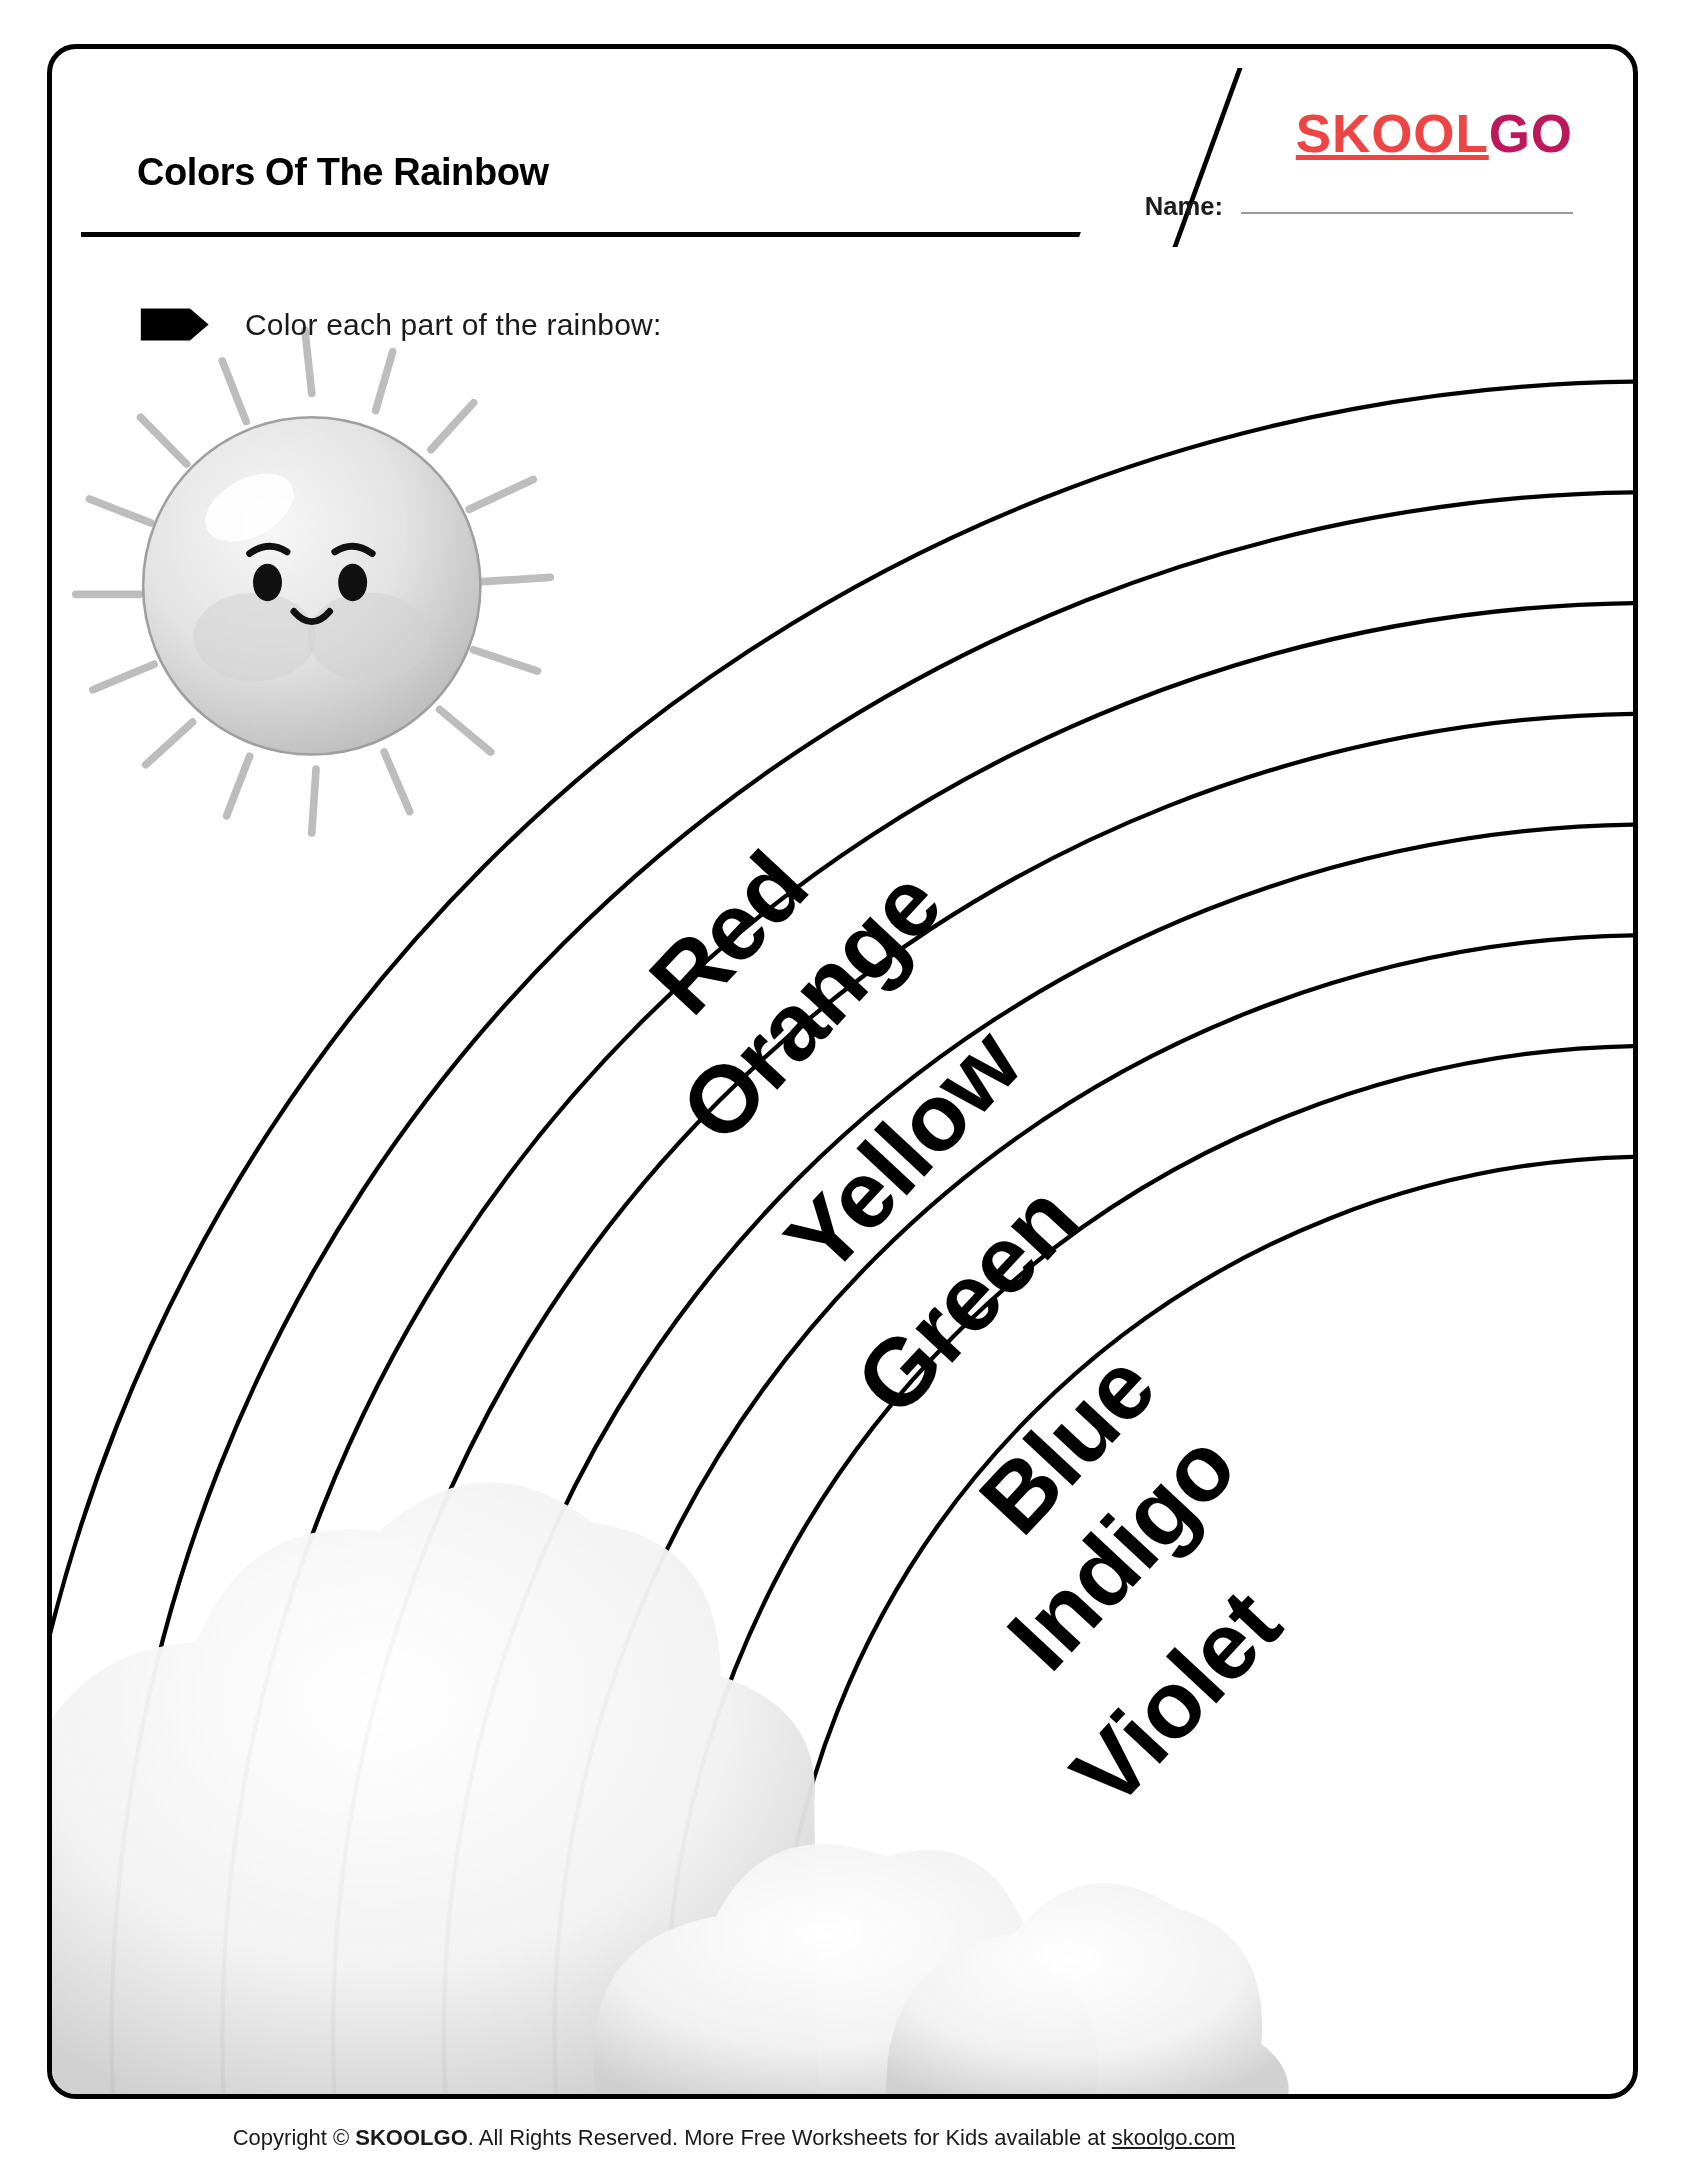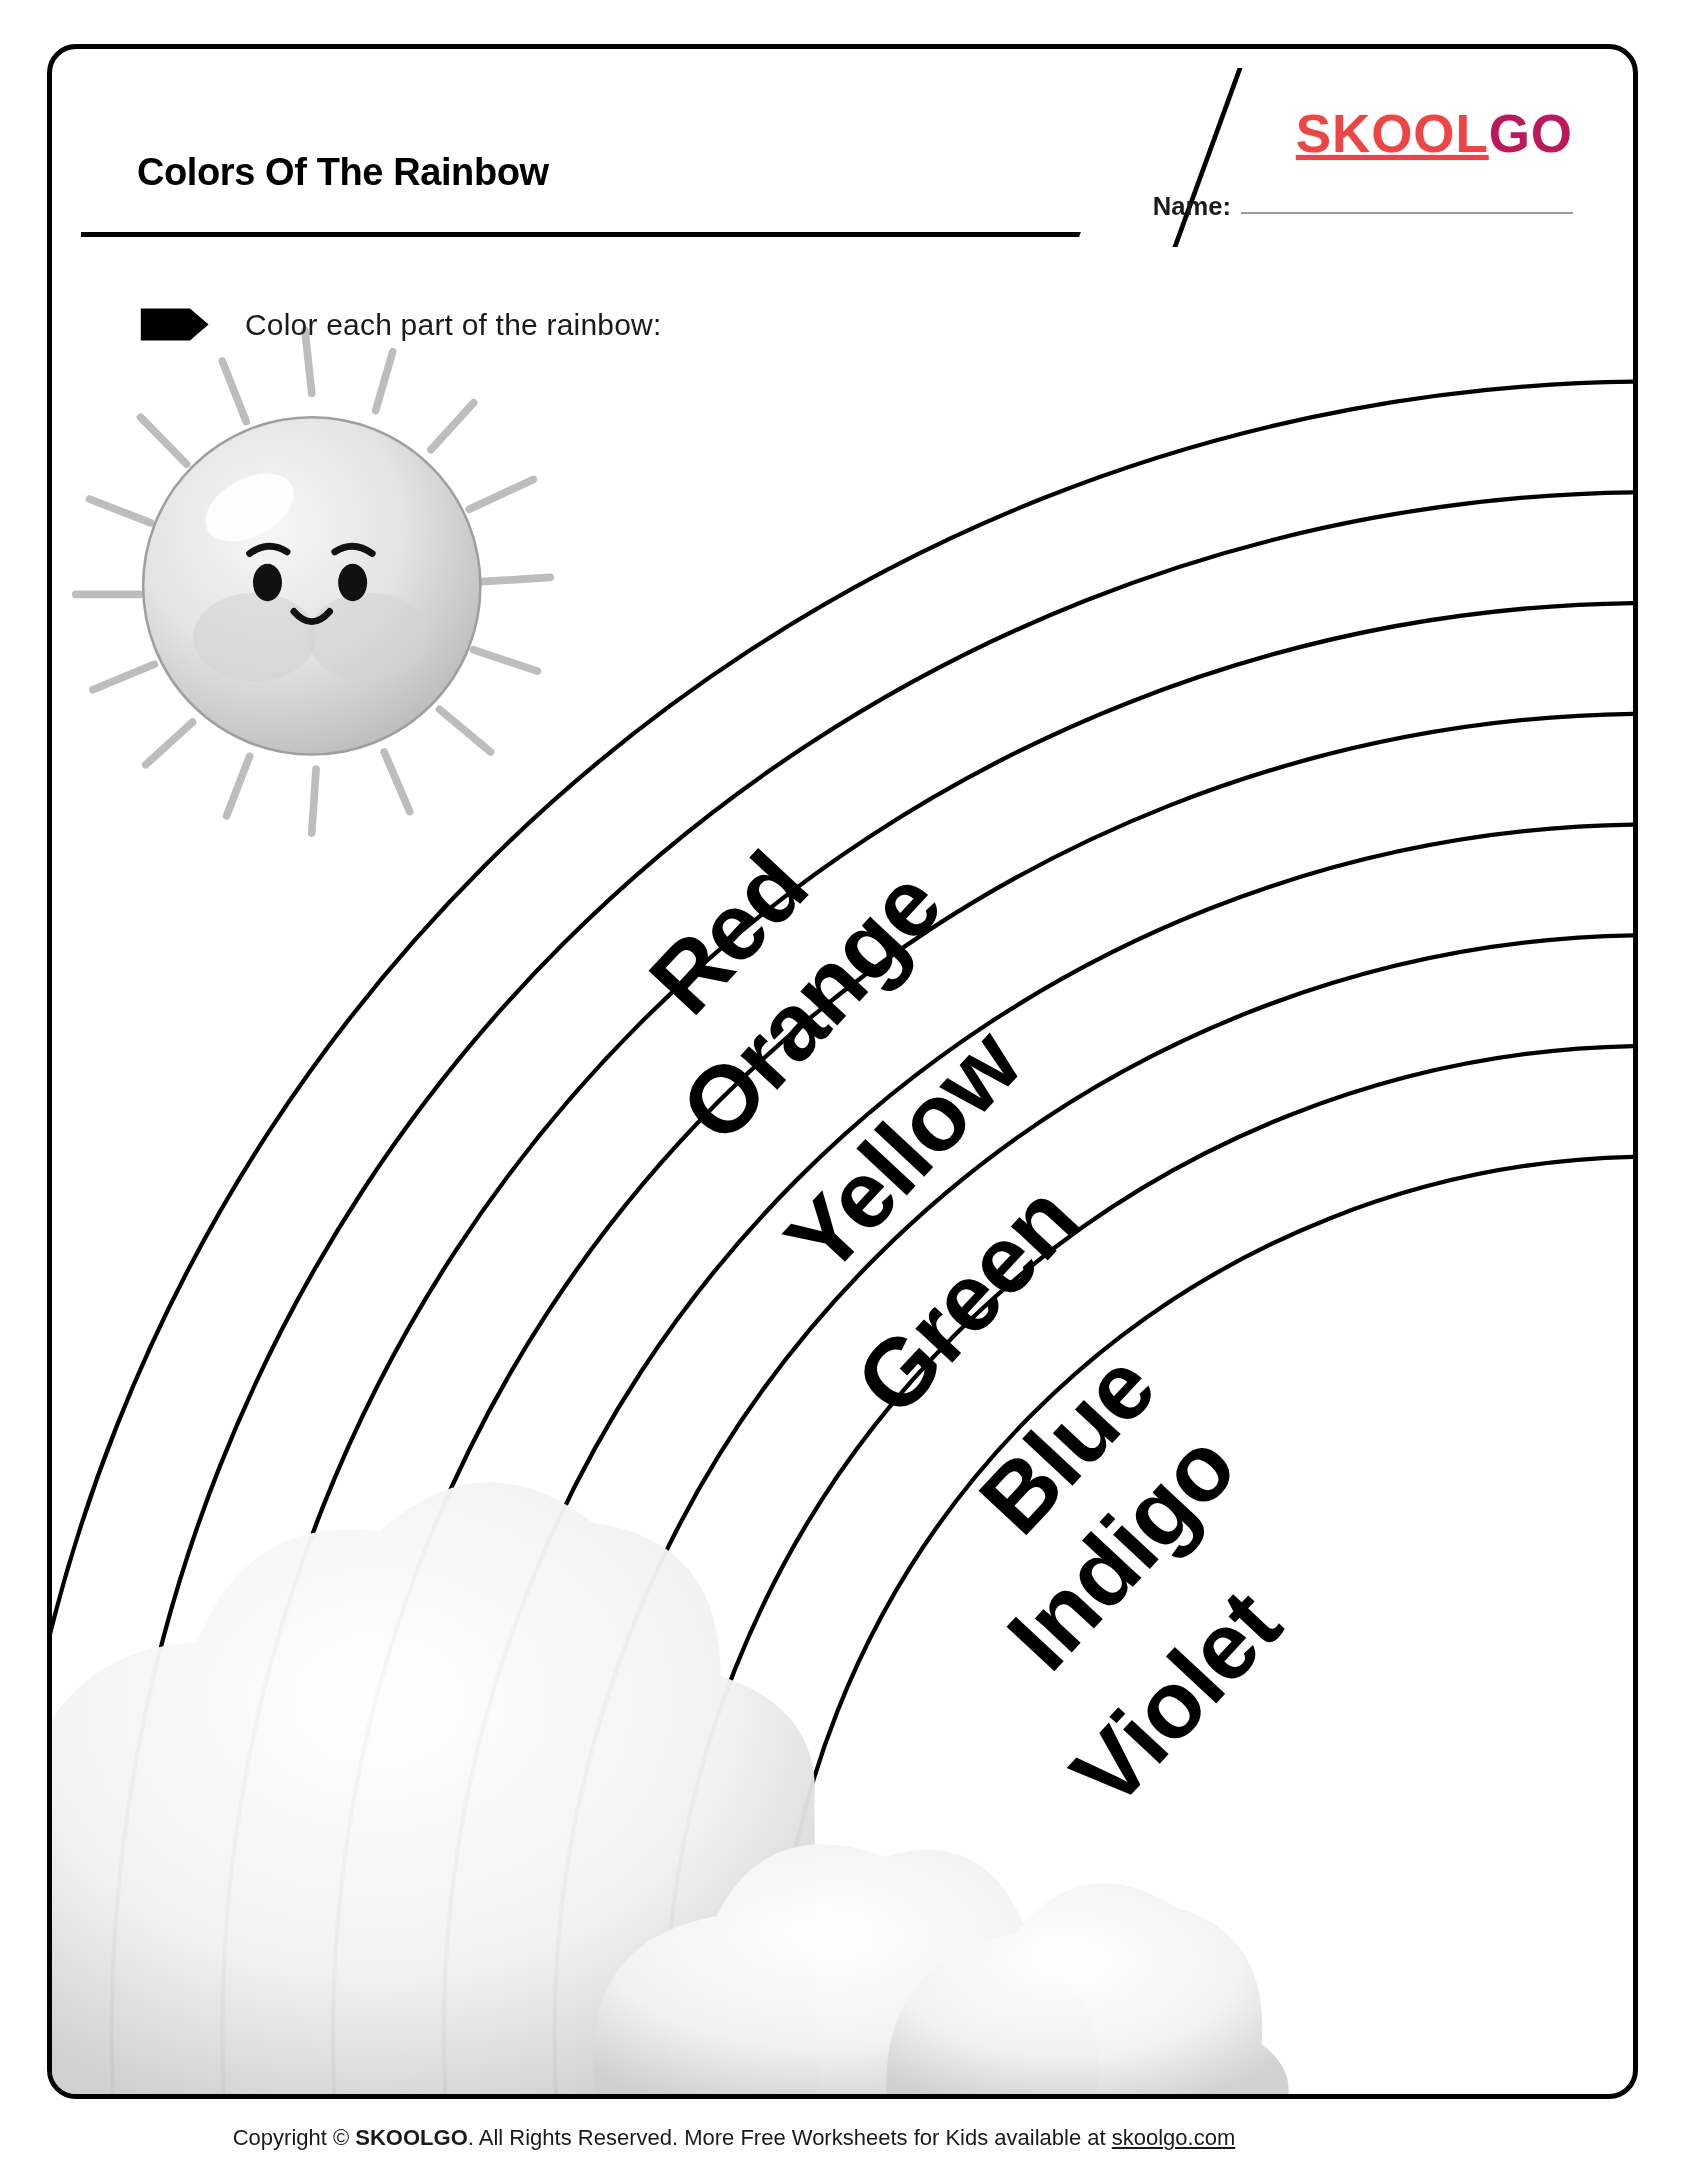--- a/index.html
+++ b/index.html
@@ -95,21 +95,21 @@
     white-space: nowrap;
   }
   .brand-logo .skool { color: #ef4444; text-decoration: underline; }
   .brand-logo .go { color: #be185d; }
 
   .name-row {
     margin-top: 32px;
     display: flex;
     align-items: flex-end;
     justify-content: center;
-    gap: 10px;
+    gap: 18px;
   }
   .name-label {
     font-size: 25.6px;
     font-weight: bold;
     color: #1c1c1c;
   }
   .name-line {
     width: 332px;
     height: 2.6px;
     background: #9a9a9a;

